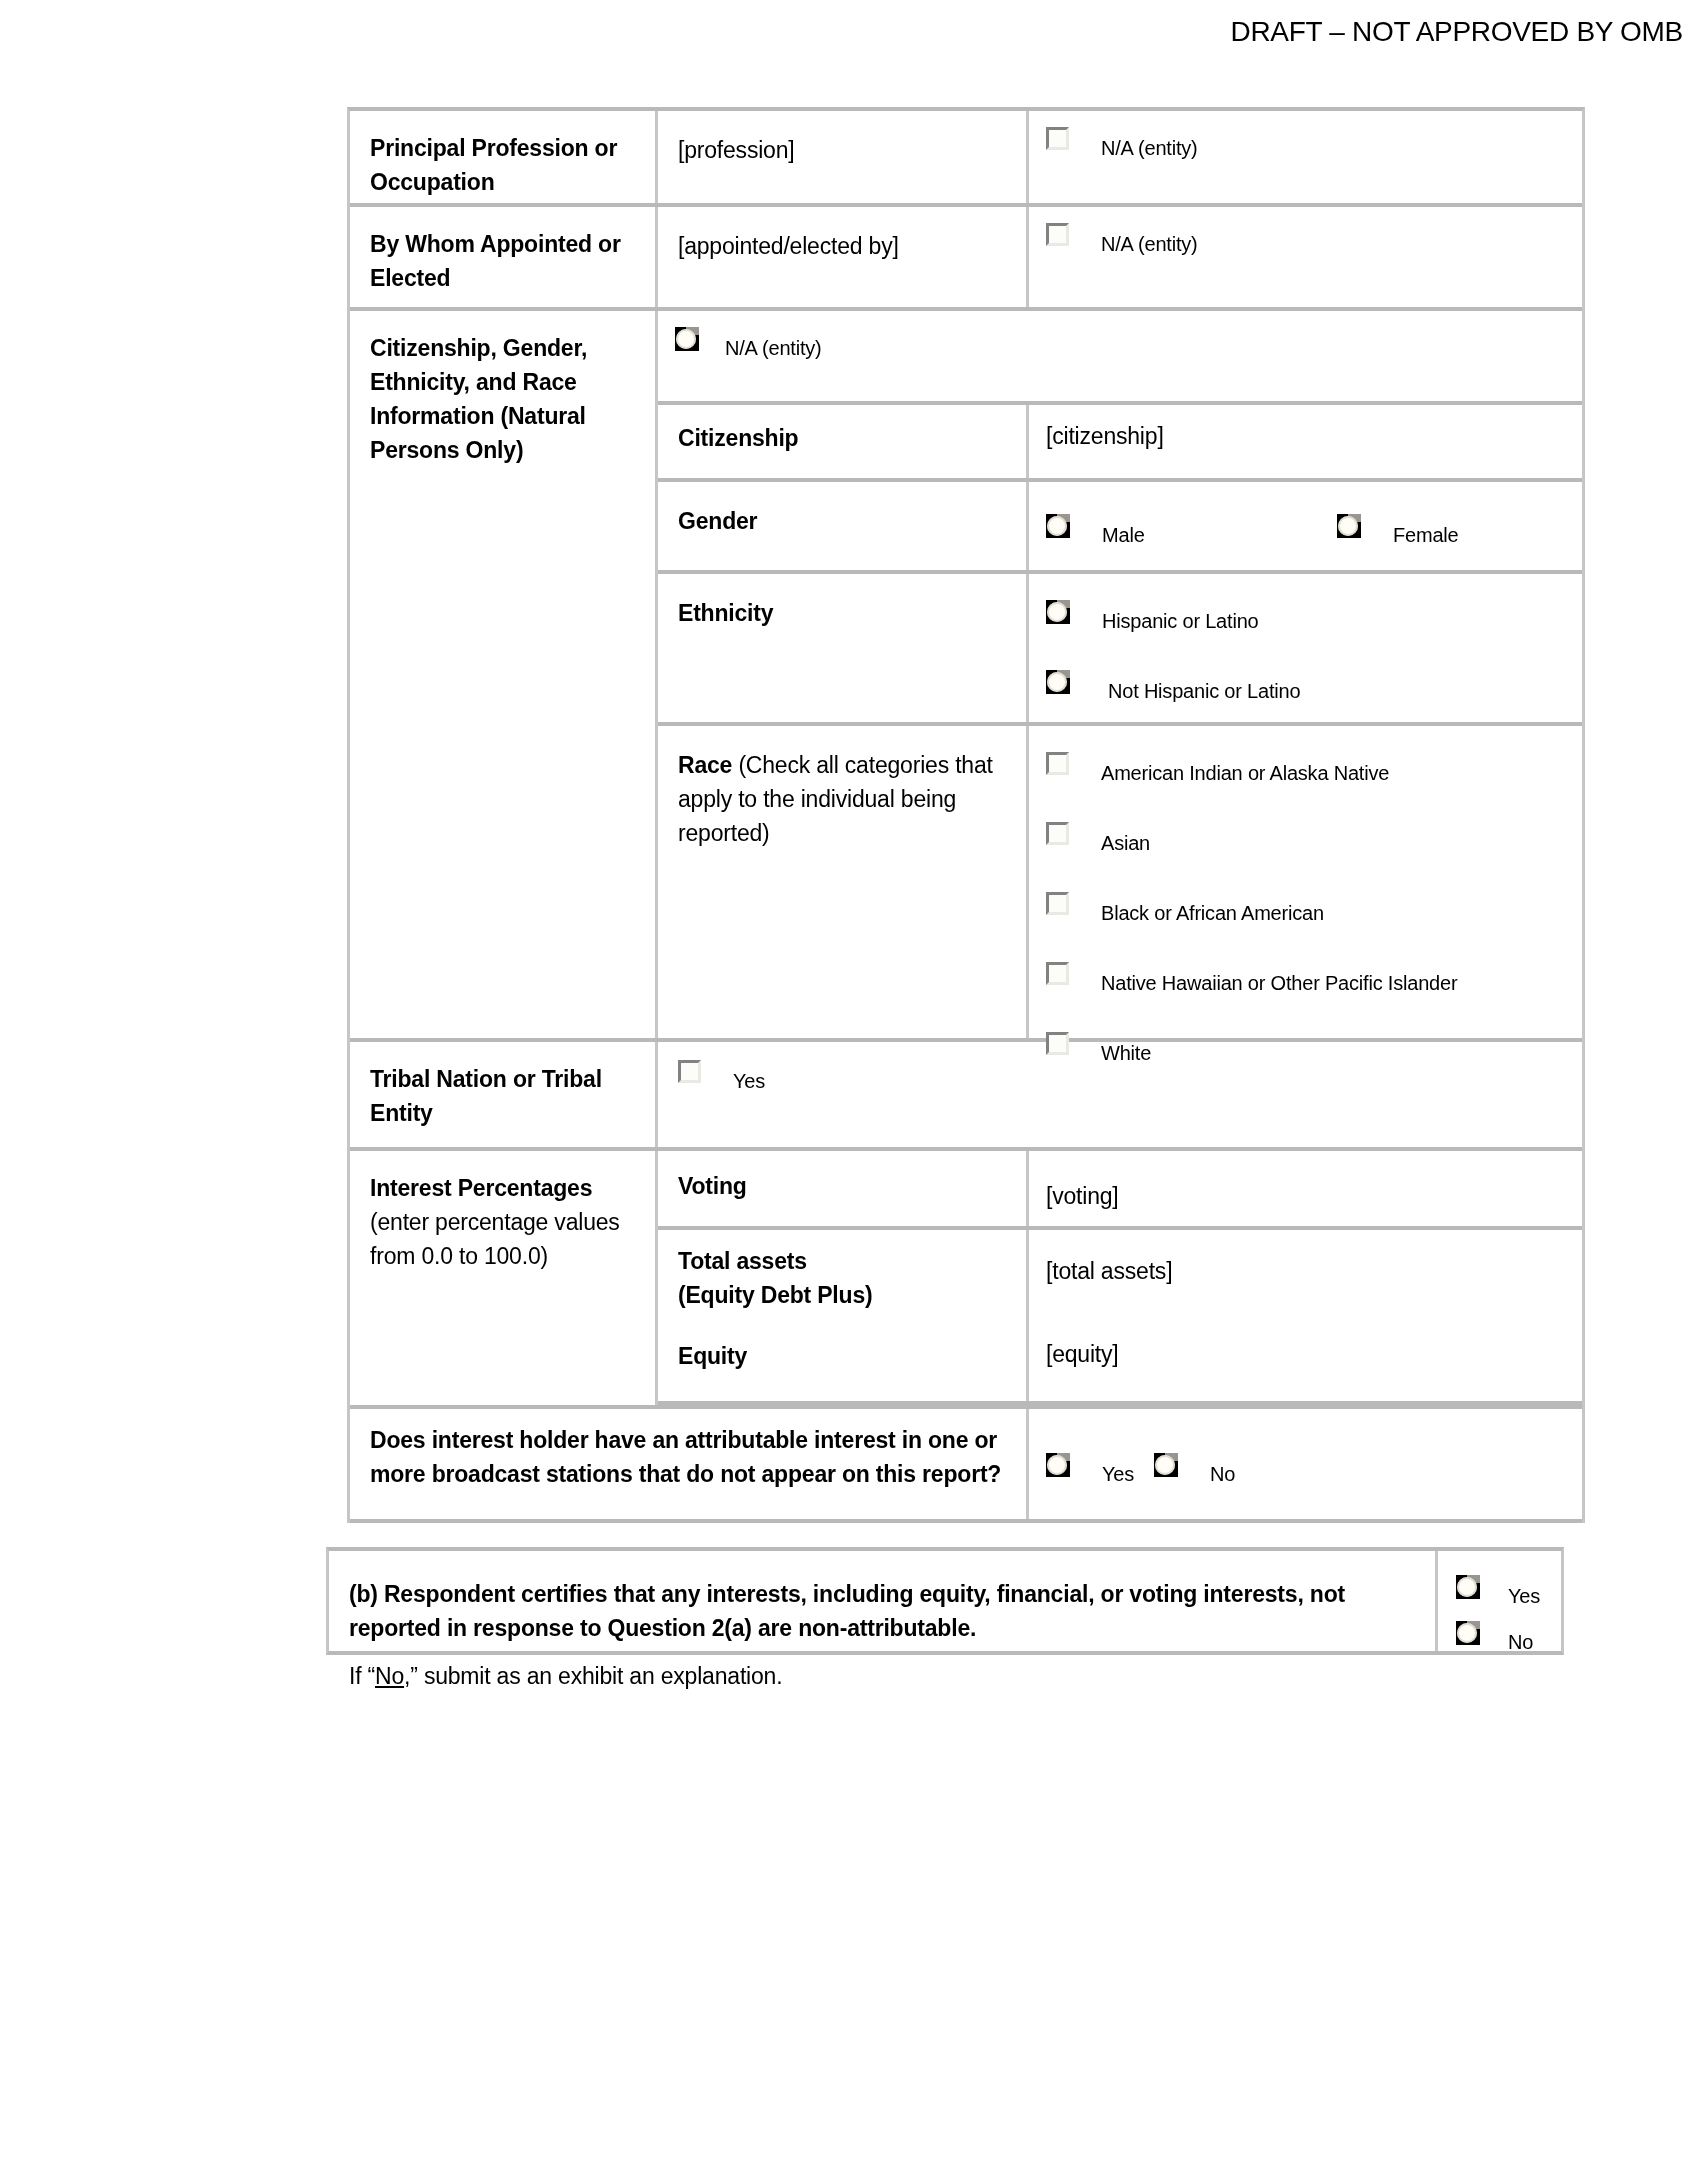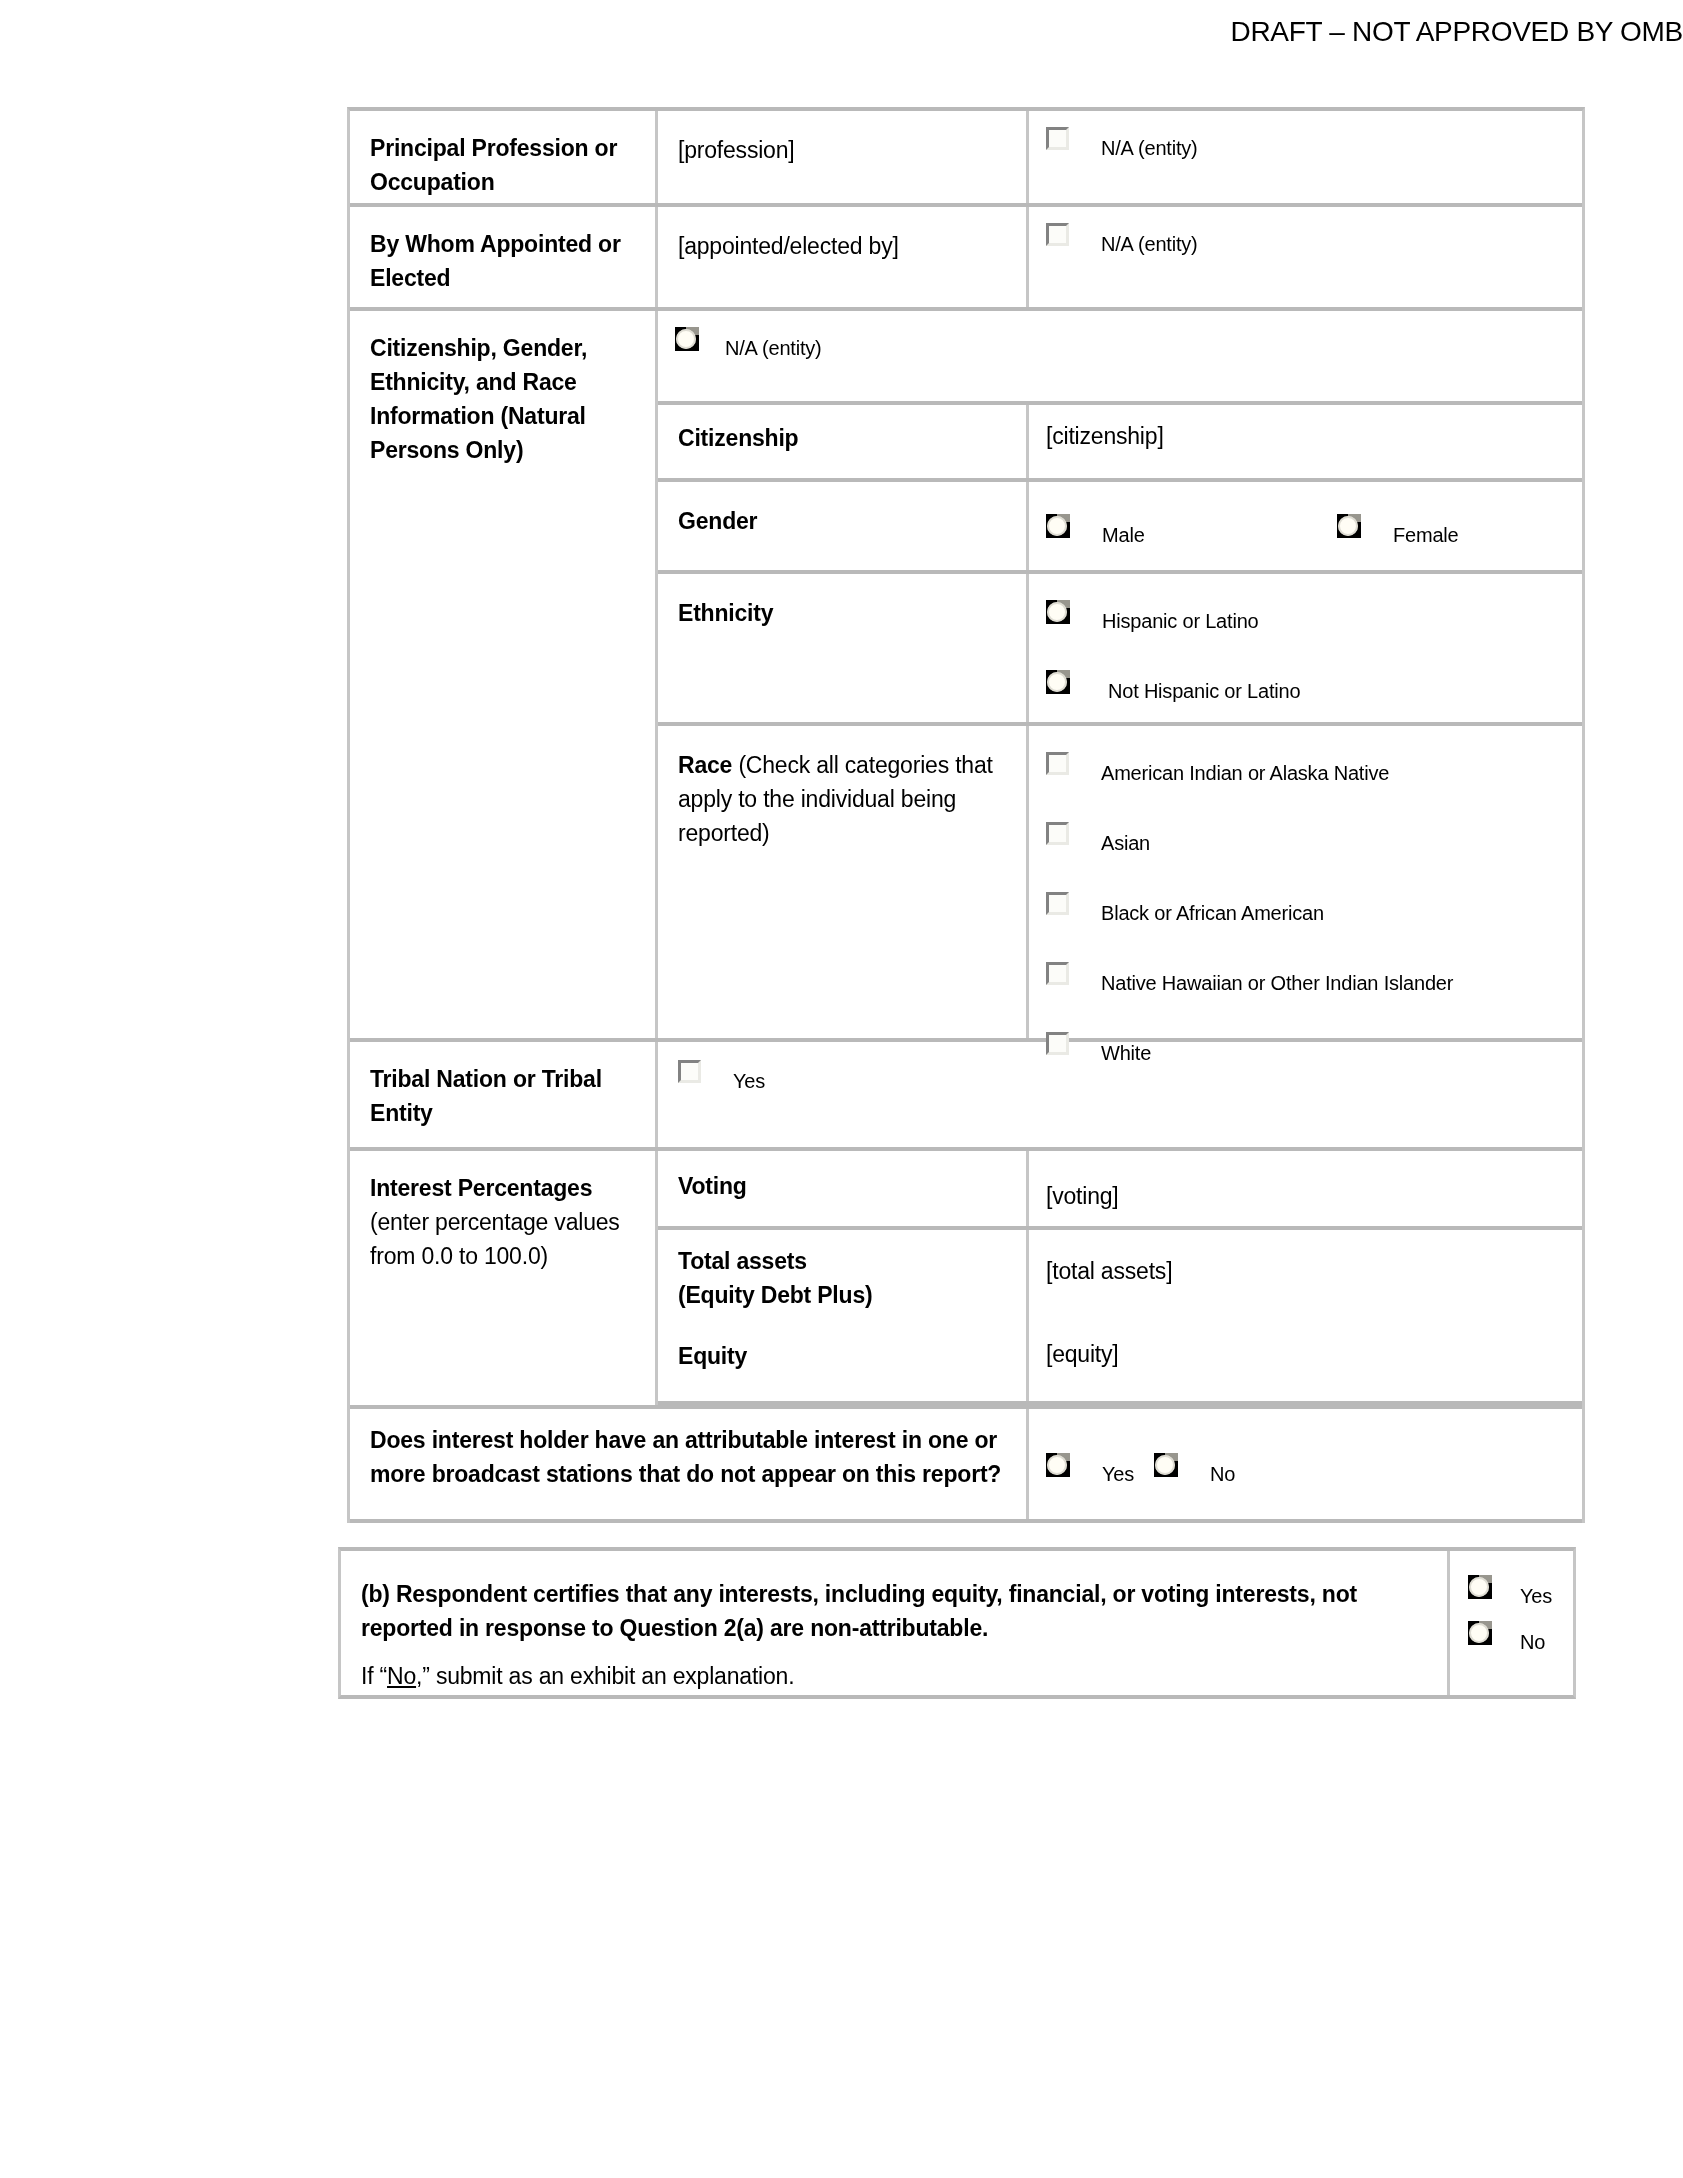--- a/index.html
+++ b/index.html
@@ -81,21 +81,21 @@
   .eth-opt2 .olbl { margin-left: 38px; }
   .race-opt { margin-top: 0; }
   .race-opt + .race-opt { margin-top: 35px; }
   .race-list { padding-top: 6px; }
 
   .q-opts { display: flex; padding-top: 28px; }
   .q-opt-no { margin-left: 20px; }
 
   
   .cert {
-    position: absolute; left: 338px; top: 1547px; width: 1238px; height: 152px;
+    position: absolute; left: 326px; top: 1547px; width: 1238px; height: 108px;
     border-top: 4px solid #b9b9b9;
     border-bottom: 4px solid #b9b9b9;
     border-left: 3px solid #c6c6c6;
     border-right: 3px solid #c6c6c6;
     display: flex; background: #fff;
   }
   .cert-left { width: 1109px; border-right: 3px solid #c6c6c6; padding: 26px 30px 10px 20px; }
   .cert-right { flex: 1; padding: 22px 0 0 18px; }
   .cert-note { margin-top: 14px; }
   .cert-opt + .cert-opt { margin-top: 11px; }
@@ -194,21 +194,21 @@
             <div class="opt race-opt">
               <span class="cb"></span>
               <span class="olbl">Asian</span>
             </div>
             <div class="opt race-opt">
               <span class="cb"></span>
               <span class="olbl">Black or African American</span>
             </div>
             <div class="opt race-opt">
               <span class="cb"></span>
-              <span class="olbl">Native Hawaiian or Other Indian Islander</span>
+              <span class="olbl">Native Hawaiian or Other Pacific Islander</span>
             </div>
             <div class="opt race-opt">
               <span class="cb"></span>
               <span class="olbl">White</span>
             </div>
           </div>
         </div>
 
       </div>
     </div>

